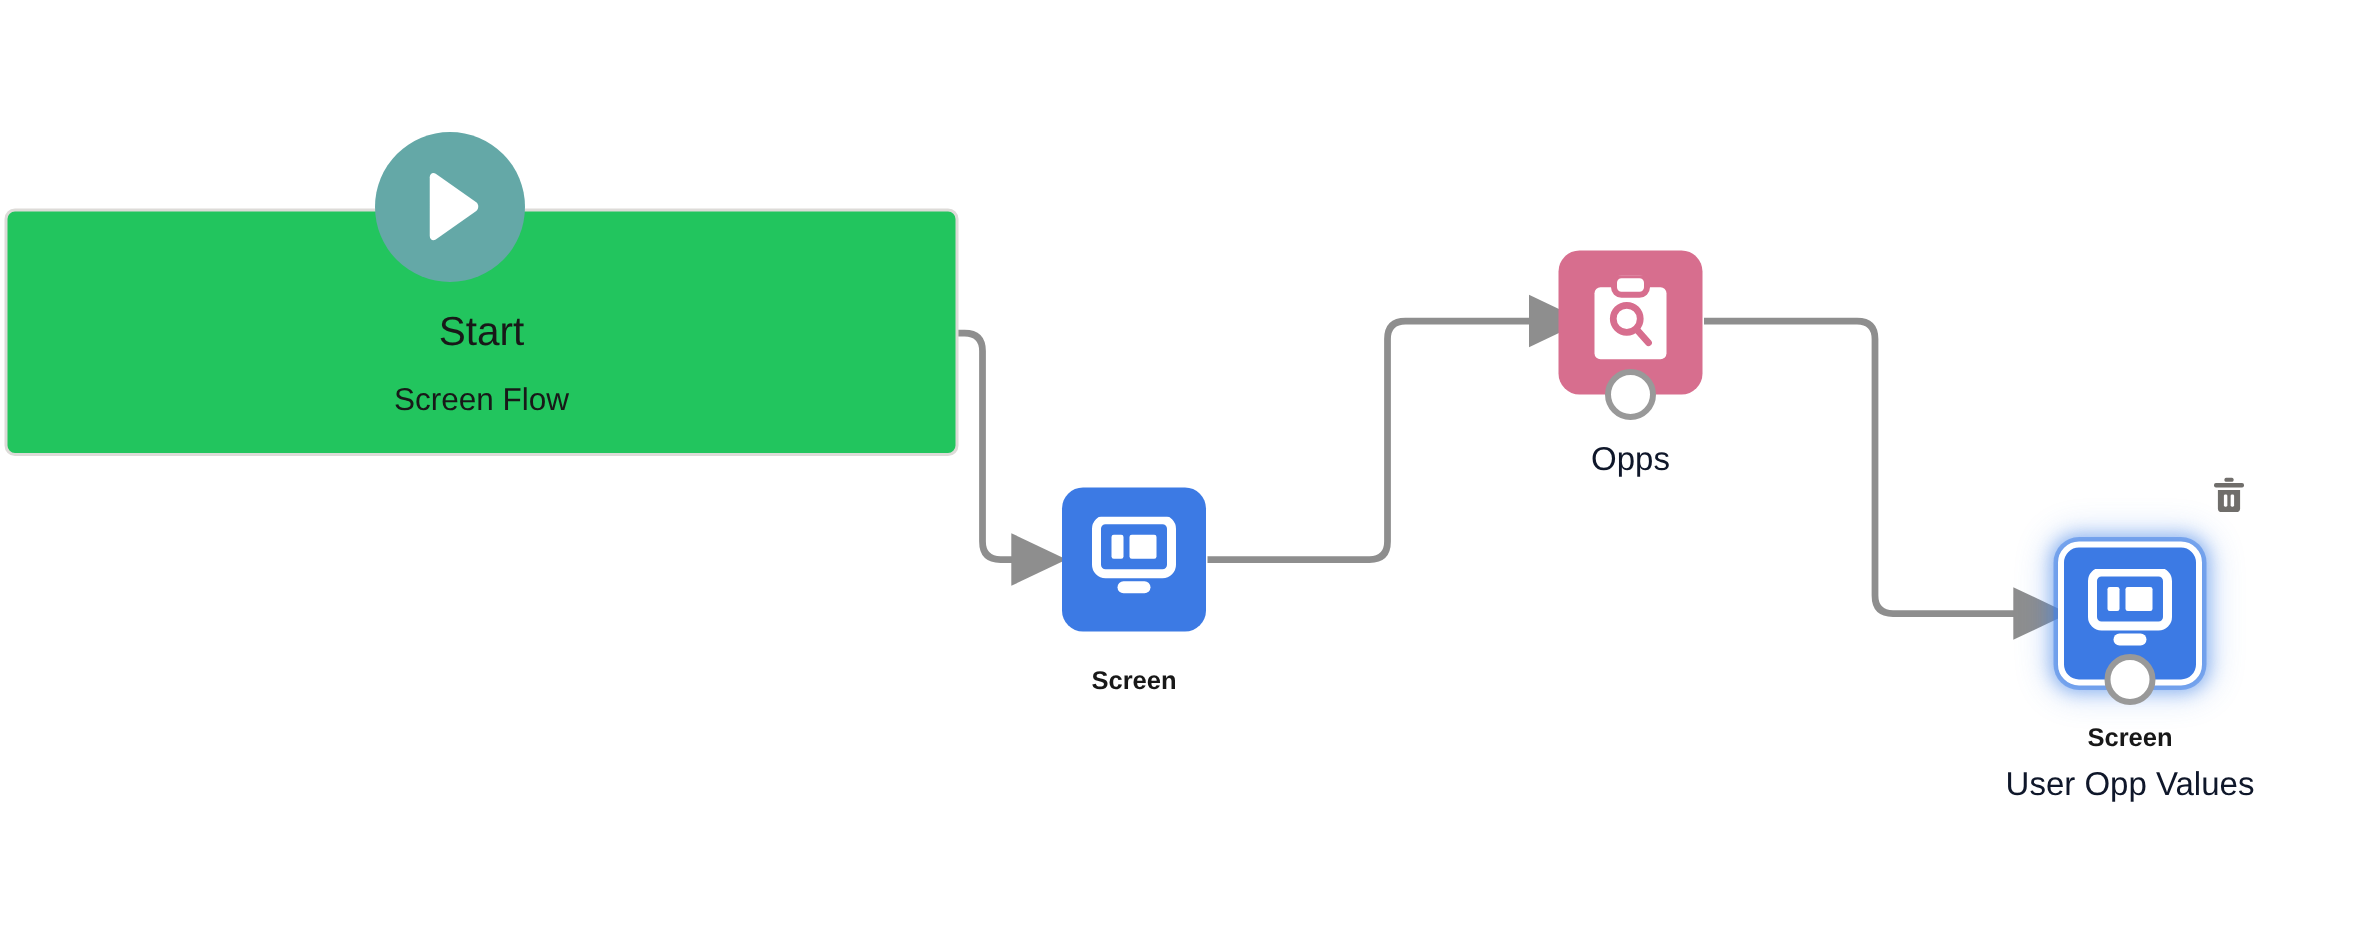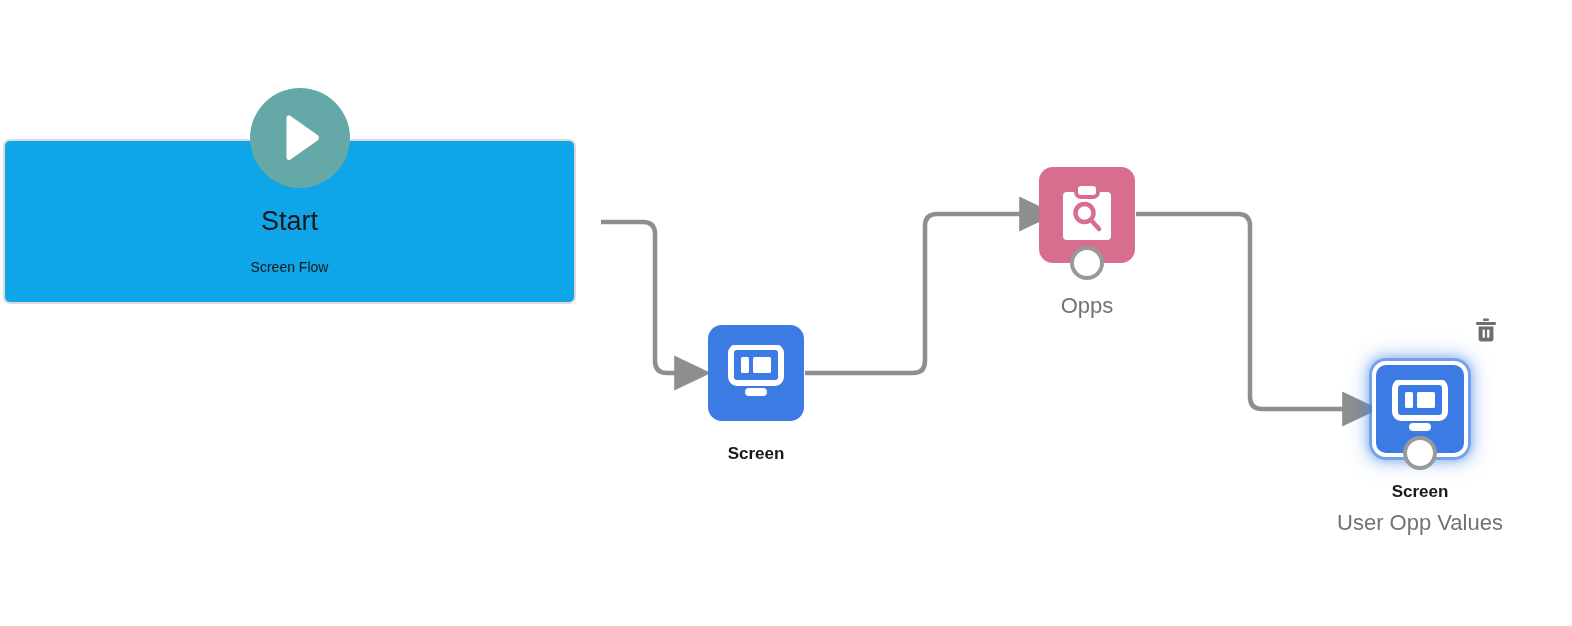--- a/index.html
+++ b/index.html
@@ -26,42 +26,42 @@
     width: 1572px;
     height: 626px;
     pointer-events: none;
   }
 
   
   .start-node {
     position: absolute;
     left: 3px;
     top: 139px;
-    width: 573px;
+    width: 636px;
     height: 165px;
-    background: #0ea5e9;
+    background: #22c55e;
     border: 2px solid #dddbd8;
     border-radius: 7px;
     box-sizing: border-box;
   }
   .start-text-wrap {
     position: absolute;
     left: 0;
     right: 0;
     top: 63px;
     text-align: center;
   }
   .start-title {
     font-size: 27px;
     color: #181818;
     line-height: 34px;
     font-weight: 400;
   }
   .start-subtitle {
-    font-size: 14px;
+    font-size: 21px;
     color: #181818;
     line-height: 30px;
     font-weight: 400;
     margin-top: 14px;
   }
   .start-play {
     position: absolute;
     left: 250px;
     top: 88px;
     width: 100px;
@@ -119,21 +119,21 @@
   }
   .node-label-title {
     font-size: 17px;
     font-weight: 700;
     color: #181818;
     line-height: 22px;
   }
   .node-label-subtitle {
     font-size: 22px;
     font-weight: 400;
-    color: #737373;
+    color: #0f172a;
     line-height: 30px;
     margin-top: 5px;
   }
 
   .trash-btn {
     position: absolute;
     width: 24px;
     height: 26px;
     cursor: pointer;
   }

